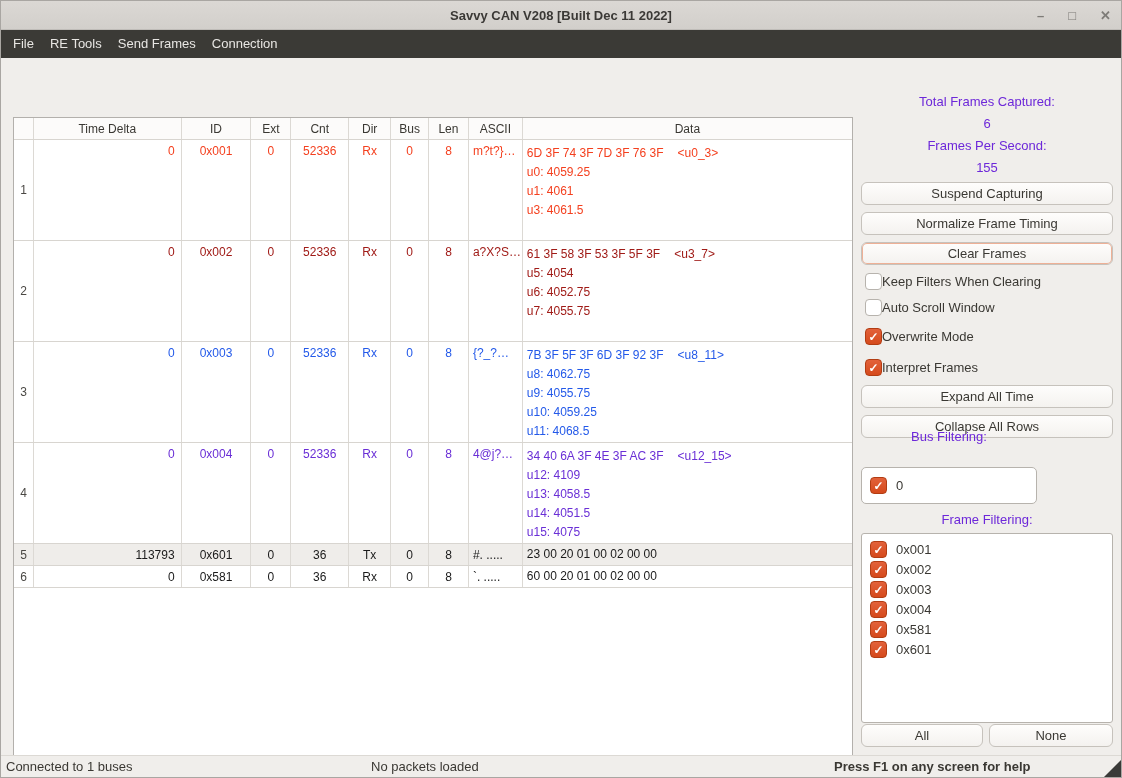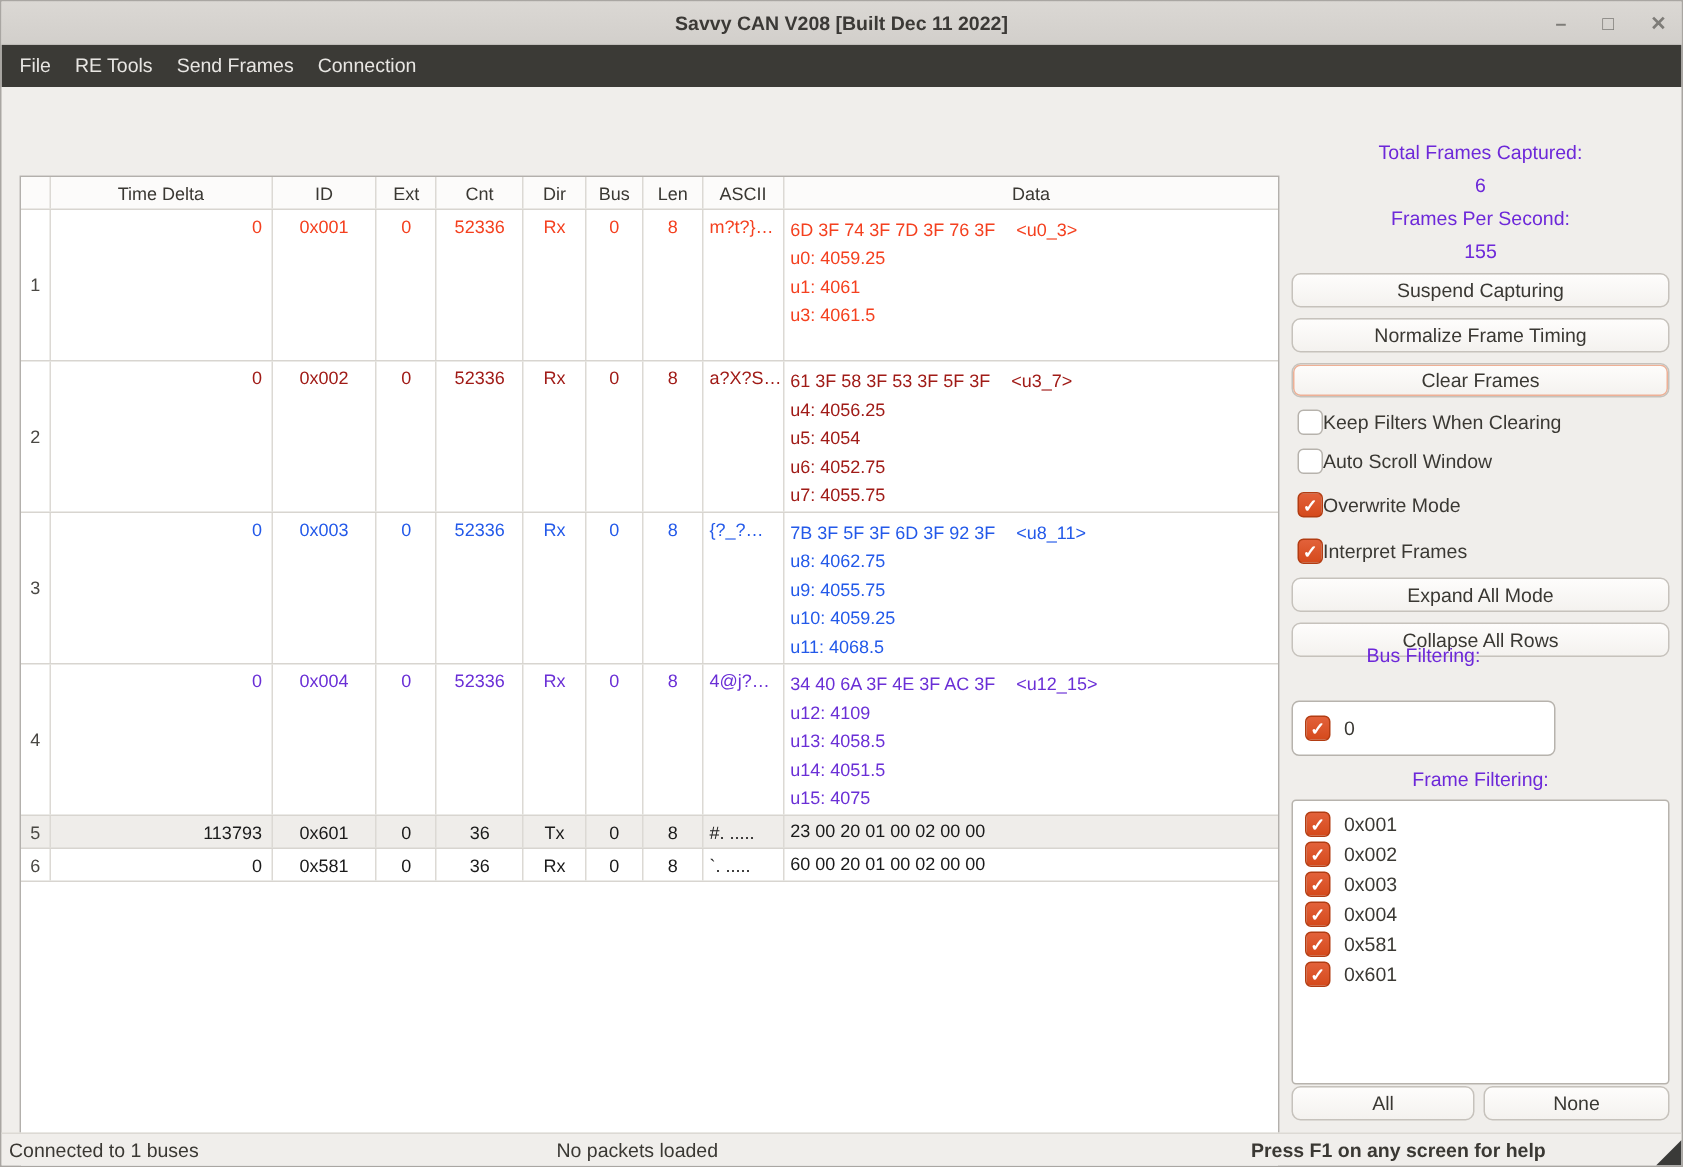--- a/index.html
+++ b/index.html
@@ -147,21 +147,20 @@
       <div class="cell c1 val num-r">0</div>
       <div class="cell c2 val num-c">0x002</div>
       <div class="cell c3 val num-c">0</div>
       <div class="cell c4 val num-c">52336</div>
       <div class="cell c5 val num-c">Rx</div>
       <div class="cell c6 val num-c">0</div>
       <div class="cell c7 val num-c">8</div>
       <div class="cell c8 val txt-l">a?X?S…</div>
       <div class="cell c9 datacell">
         <div><span>61 3F 58 3F 53 3F 5F 3F</span><span class="dtag">&lt;u3_7&gt;</span></div>
-        <div>u4: 4056.25</div>
         <div>u5: 4054</div>
         <div>u6: 4052.75</div>
         <div>u7: 4055.75</div>
       </div>
     </div>
 
     <div class="trow exp" style="color: rgb(35, 89, 233);">
       <div class="cell c0 rnum" style="color:#4a4844">3</div>
       <div class="cell c1 val num-r">0</div>
       <div class="cell c2 val num-c">0x003</div>
@@ -245,21 +244,21 @@
   </div>
   <div class="cbrow" style="top:327px">
     <span class="cbox checked">✓</span>
     <span>Overwrite Mode</span>
   </div>
   <div class="cbrow" style="top:358px">
     <span class="cbox checked">✓</span>
     <span>Interpret Frames</span>
   </div>
 
-  <div class="btn" style="top:384px">Expand All Mode</div>
+  <div class="btn" style="top:384px">Expand All Time</div>
   <div class="btn" style="top:414px">Collapse All Rows</div>
 
   <div class="side-label" style="top:428px; width:176px">Bus Filtering:</div>
   <div class="panelbox busbox">
     <div class="fitem">
       <span class="cbox checked">✓</span>
       <span>0</span>
     </div>
   </div>
 

